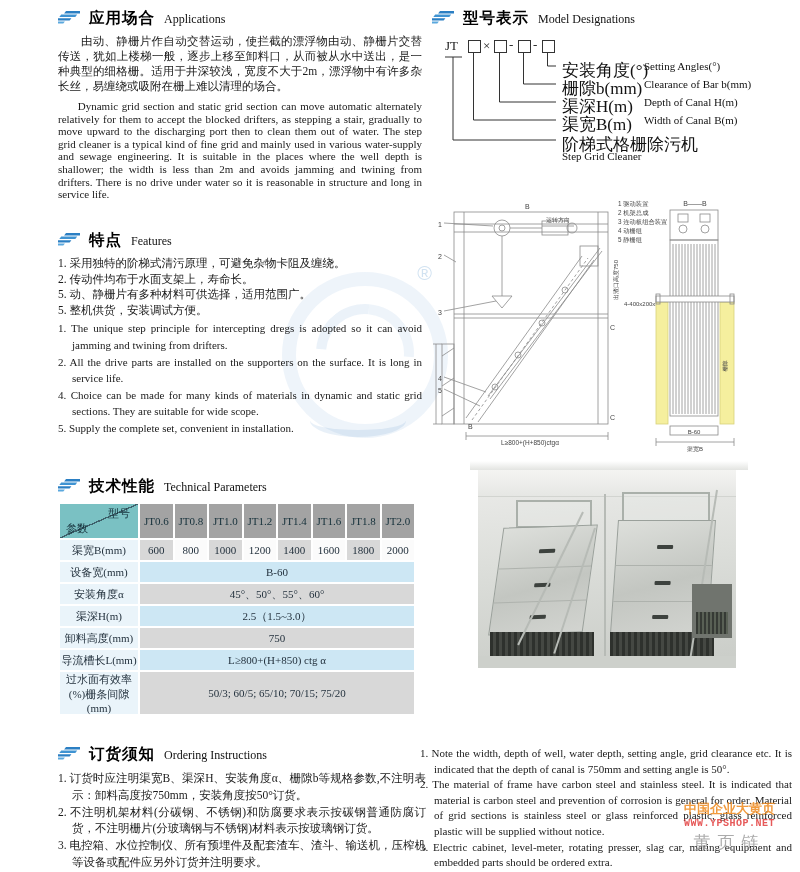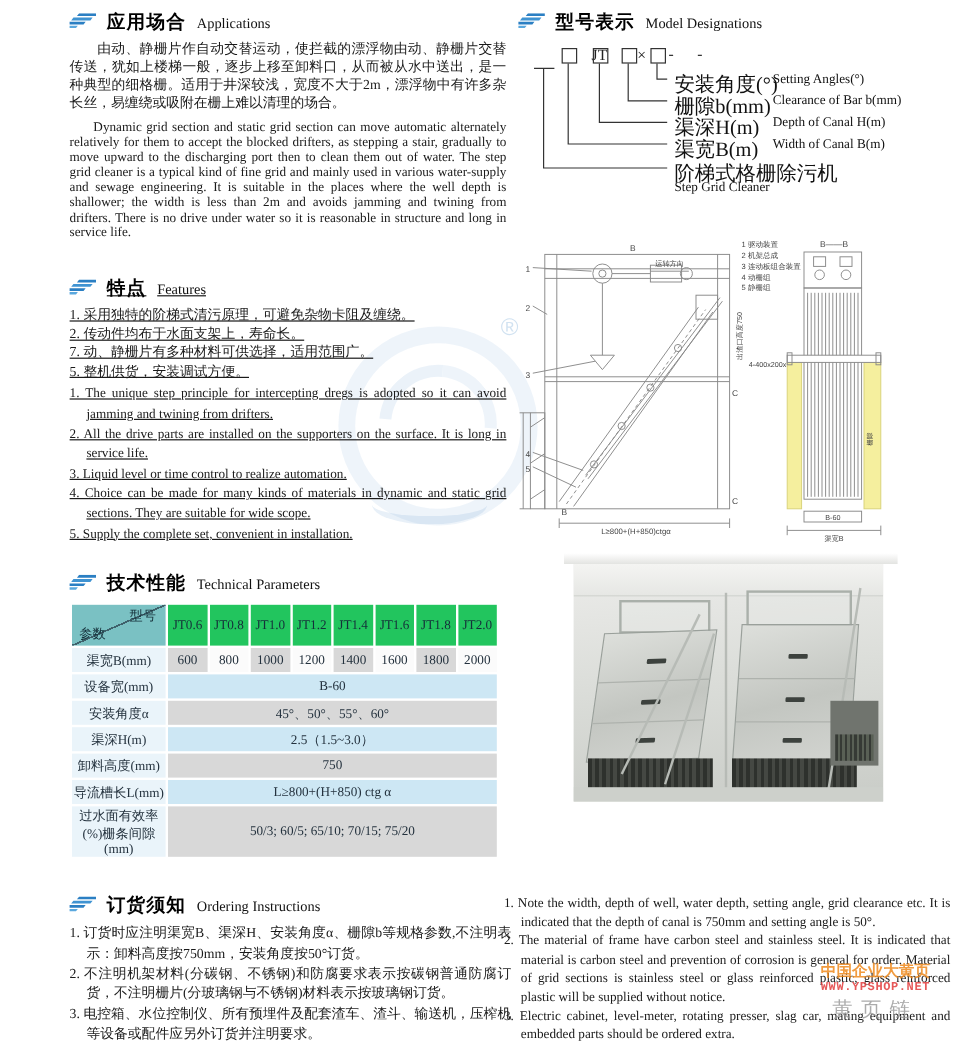--- a/index.html
+++ b/index.html
@@ -16,36 +16,36 @@
   .en-para{font-size:11px;line-height:12.6px;text-align:justify;text-indent:1.8em;margin:4px 0;}
   .list{margin:2px 0;}
   .list .item{font-size:11.5px;line-height:15.6px;padding-left:14px;text-indent:-14px;text-align:justify;}
   .list.en .item{font-size:11px;line-height:16.6px;}
   
   .abs{position:absolute;}
   
   table.tp{border-collapse:separate;border-spacing:2px;table-layout:fixed;width:354px;
            font-size:11px;color:#24323e;}
   table.tp td{text-align:center;vertical-align:middle;padding:0 1px;}
-  td.hd{background:#22c55e;color:#15303a;height:16px;font-weight:normal;}
+  td.hd{background:#a3a3a3;color:#15303a;height:16px;font-weight:normal;}
   td.corner{background:#7ac1c3;position:relative;height:34px;}
   td.corner::after{content:"";position:absolute;inset:0;
      background:linear-gradient(to bottom right,transparent calc(50% - .7px),#3f616b calc(50% - .7px),
      #3f616b calc(50% + .7px),transparent calc(50% + .7px));}
   td.corner span{position:absolute;z-index:1;font-size:11px;color:#15303a;}
   td.corner .ct{top:2px;right:8px;}
   td.corner .cb{bottom:2px;left:6px;}
   td.lbl{background:#eaf4fa;height:20px;}
   td.g{background:#d8d8d8;}
   td.w{background:#fbfbfb;}
   td.b{background:#cde7f4;}
   tr.tall td{height:34px;}
   
   .md-code{position:absolute;font-family:"Liberation Serif","DejaVu Serif",serif;
-           font-size:13px;color:#222;margin-left:48px;}
+           font-size:13px;color:#222;}
   .md-box{position:absolute;width:11px;height:11px;border:1px solid #333;top:6px;}
   .md-lab{position:absolute;font-size:17px;color:#111;white-space:nowrap;}
   .md-lab.en{font-size:11px;}
   
   .drw text{font-family:"Liberation Sans","DejaVu Sans",sans-serif;fill:#444;}
   
   .photo{position:absolute;left:478px;top:470px;width:258px;height:198px;
          background:linear-gradient(175deg,#ececea 0%,#dcdeda 45%,#c9ccc7 100%);overflow:hidden;}
   .ceil{position:absolute;left:0;top:0;width:100%;height:26px;
         background:linear-gradient(#f4f4f2,#e6e7e4);border-bottom:1px solid #d2d4d0;}
@@ -105,45 +105,44 @@
           </g>
         </svg>
       </span>
       <span class="zh-title">应用场合</span>
       <span class="en-title">Applications</span>
     </div>
     <p class="zh-para">由动、静栅片作自动交替运动，使拦截的漂浮物由动、静栅片交替传送，犹如上楼梯一般，逐步上移至卸料口，从而被从水中送出，是一种典型的细格栅。适用于井深较浅，宽度不大于2m，漂浮物中有许多杂长丝，易缠绕或吸附在栅上难以清理的场合。</p>
     <p class="en-para">Dynamic grid section and static grid section can move automatic alternately relatively for them to accept the blocked drifters, as stepping a stair, gradually to move upward to the discharging port then to clean them out of water. The step grid cleaner is a typical kind of fine grid and mainly used in various water-supply and sewage engineering. It is suitable in the places where the well depth is shallower; the width is less than 2m and avoids jamming and twining from drifters. There is no drive under water so it is reasonable in structure and long in service life.</p>
   </div>
 
-  <div class="abs" style="left:58px;top:230px;width:364px;text-decoration:underline;">
+  <div class="abs" style="left:58px;top:230px;width:364px;">
     <div class="sec-head">
       <span class="wave">
         <svg width="22" height="13" viewBox="0 0 22 13">
           <g transform="skewX(-38)" fill="#2b7fc3">
             <rect x="8" y="0" width="16" height="2.4"></rect>
             <rect x="6" y="3.6" width="16" height="2.4" fill="#3f93d2"></rect>
             <rect x="4" y="7.2" width="15" height="2.2" fill="#2b7fc3"></rect>
             <rect x="3" y="10.4" width="12" height="2" fill="#5aa8de"></rect>
           </g>
         </svg>
       </span>
       <span class="zh-title">特点</span>
       <span class="en-title">Features</span>
     </div>
     <div class="list zh">
       <div class="item">1. 采用独特的阶梯式清污原理，可避免杂物卡阻及缠绕。</div>
       <div class="item">2. 传动件均布于水面支架上，寿命长。</div>
-      <div class="item">7. 动、静栅片有多种材料可供选择，适用范围广。</div>
+      <div class="item">5. 动、静栅片有多种材料可供选择，适用范围广。</div>
       <div class="item">5. 整机供货，安装调试方便。</div>
     </div>
     <div class="list en">
       <div class="item">1. The unique step principle for intercepting dregs is adopted so it can avoid jamming and twining from drifters.</div>
       <div class="item">2. All the drive parts are installed on the supporters on the surface. It is long in service life.</div>
-      <div class="item">3. Liquid level or time control to realize automation.</div>
       <div class="item">4. Choice can be made for many kinds of materials in dynamic and static grid sections. They are suitable for wide scope.</div>
       <div class="item">5. Supply the complete set, convenient in installation.</div>
     </div>
   </div>
 
   <div class="abs" style="left:58px;top:476px;width:364px;">
     <div class="sec-head">
       <span class="wave">
         <svg width="22" height="13" viewBox="0 0 22 13">
           <g transform="skewX(-38)" fill="#2b7fc3">

